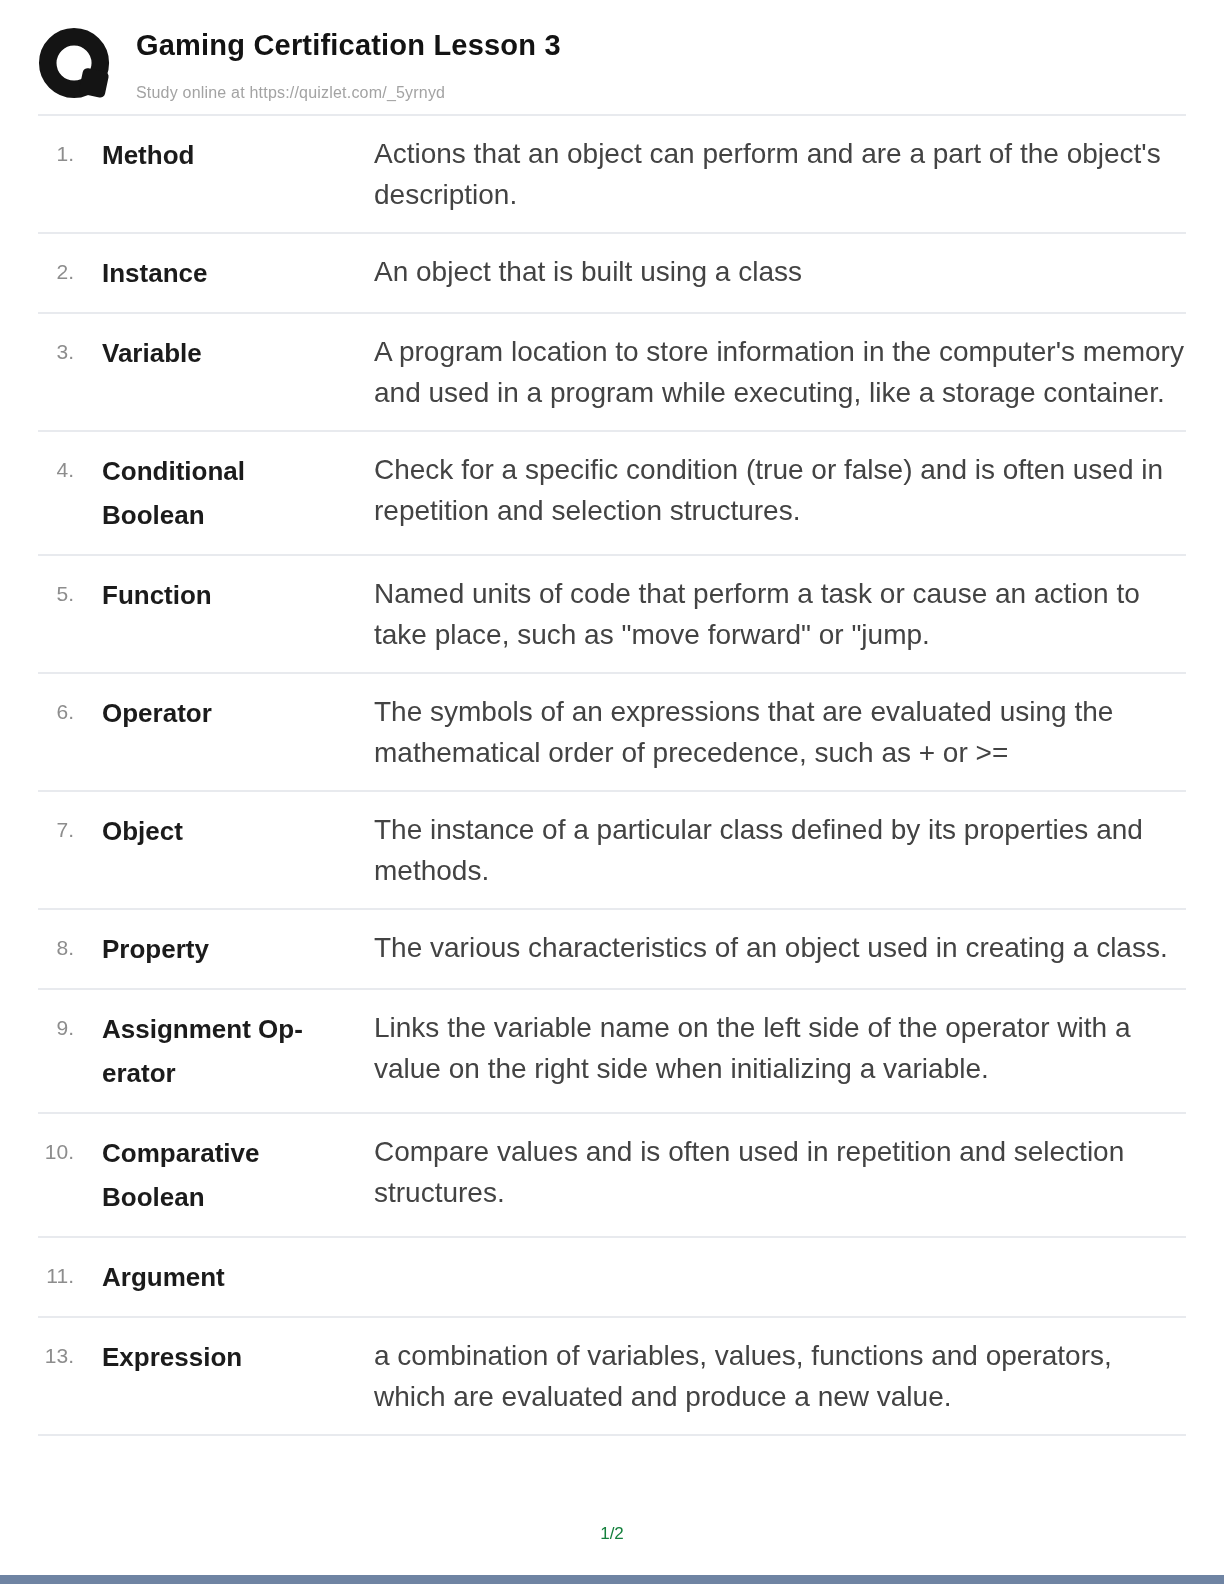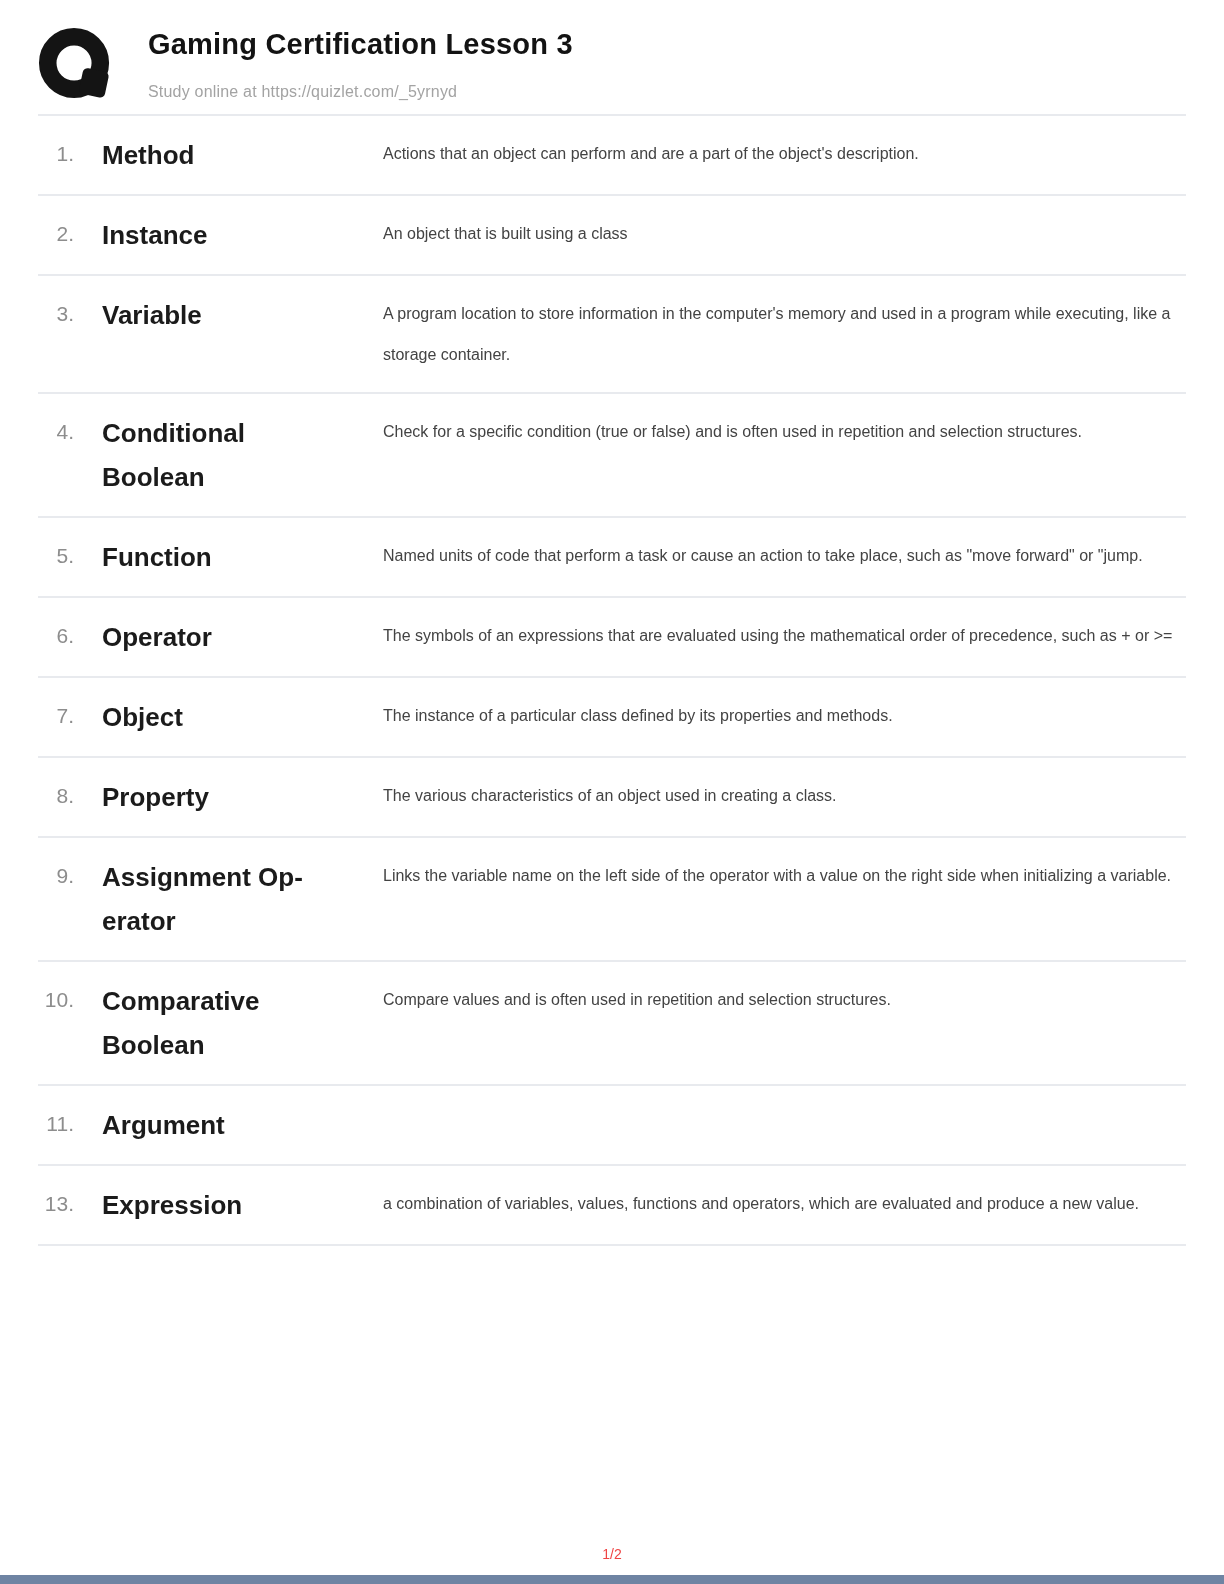--- a/index.html
+++ b/index.html
@@ -9,22 +9,22 @@
     position: relative;
     font-family: "Liberation Sans", "DejaVu Sans", sans-serif;
     color: #1c1c1c;
     overflow: hidden;
   }
   .page { padding: 0 38px; }
 
   
   .header {
     display: flex;
-    align-items: flex-start;
-    gap: 36px;
+    align-items: center;
+    gap: 24px;
     padding: 26px 0 12px 0;
     border-bottom: 2px solid #e8eaee;
   }
   .logo { flex: 0 0 auto; width: 74px; height: 76px; }
   .header-text { padding-top: 2px; }
   .title {
     font-size: 29px;
     font-weight: 600;
     color: #131313;
     letter-spacing: 0.2px;
@@ -56,36 +56,36 @@
     flex: 0 0 248px;
     margin-left: 28px;
     font-size: 26px;
     line-height: 44px;
     font-weight: 600;
     color: #1b1b1b;
     white-space: pre-line;
   }
   .def {
     flex: 1 1 auto;
-    margin-left: 33px;
+    margin-left: 24px;
     max-width: 816px;
-    font-size: 16px;
+    font-size: 28px;
     line-height: 41px;
     font-weight: 400;
     color: #434343;
   }
 
   
   .footer {
     position: absolute;
     left: 0; right: 0;
-    bottom: 22px;
+    bottom: 40px;
     text-align: center;
-    font-size: 14px;
-    color: #ef4444;
+    font-size: 17px;
+    color: #15803d;
   }
   .bottom-bar {
     position: absolute;
     left: 0; right: 0; bottom: 0;
     height: 9px;
     background: #6f84a3;
   }
 </style>
 </head>
 <body>

